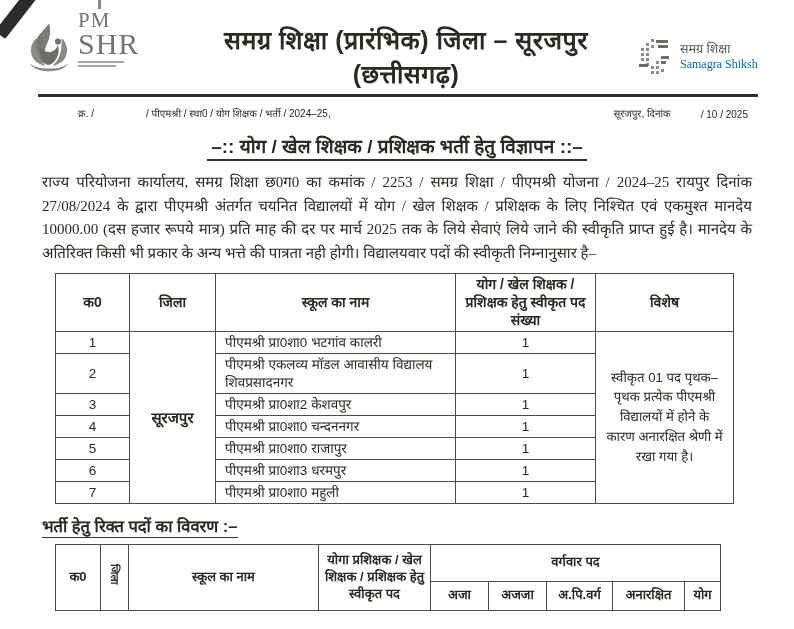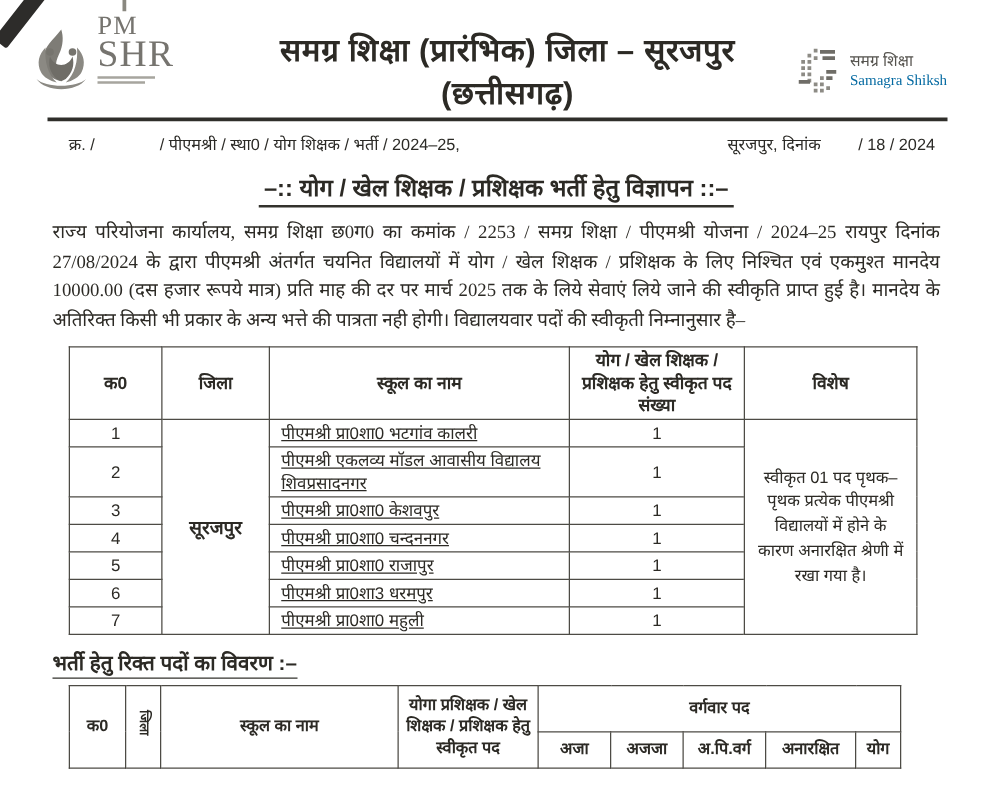--- a/index.html
+++ b/index.html
@@ -37,37 +37,37 @@
   .ht2{font-size:25px;font-weight:bold;margin-top:4px;letter-spacing:.5px;}
 
   .logo-right{width:142px;flex:none;display:flex;align-items:center;margin-top:26px;}
   .sam-text{margin-left:6px;line-height:1.25;color:#5d5b56;}
   .sam-hi{font-size:12.5px;color:#55534e;}
   .sam-en{font-size:12px;font-family:"Liberation Serif",serif;color:#0369a1;}
 
   .rule{height:3px;background:#2f2e2a;margin:4px 36px 0 38px;}
 
   
-  .refline{display:flex;align-items:center;font-size:13px;margin:9px 46px 0 55px;color:#2b2a26;}
+  .refline{display:flex;align-items:flex-end;font-size:10px;margin:9px 46px 0 78px;color:#2b2a26;}
   .ref-gap1{width:52px;}
   .ref-fill{flex:1;}
   .ref-gap2{width:30px;}
 
   .adv-title{text-align:center;margin-top:13px;}
   .adv-title span{font-size:19px;font-weight:bold;border-bottom:2px solid #33322d;padding:0 4px 2px 4px;}
 
   .body-para{margin:12px 42px 0 42px;font-size:15px;line-height:23.5px;text-align:justify;font-family:Liberation Serif, serif;}
 
   
   table{border-collapse:collapse;table-layout:fixed;margin-left:55px;}
   td{border:1.5px solid #4d4b45;font-size:13.5px;padding:1px 4px;vertical-align:middle;}
   .t1{width:678px;margin-top:8px;}
   .t1 .head td{height:42px;text-align:center;font-weight:bold;font-size:14px;line-height:1.3;}
   .t1 .sno{text-align:center;height:19px;}
-  .t1 .school{padding-left:9px;text-decoration:underline;}
+  .t1 .school{padding-left:9px;}
   .t1 .posts{text-align:center;}
   .t1 .district{text-align:center;font-weight:bold;font-size:15px;}
   .t1 .special{text-align:center;font-size:13.2px;line-height:1.5;padding:4px 8px;}
   .t1 .r2 td{height:37px;}
 
   .sec2{margin:10px 0 0 42px;}
   .sec2 span{font-size:16.5px;font-weight:bold;border-bottom:1.8px solid #33322d;padding-bottom:2px;}
 
   .t2{width:665px;margin-top:7px;}
   .t2 .head td{text-align:center;font-weight:bold;font-size:13px;line-height:1.3;}
@@ -146,21 +146,21 @@
 
   <div class="rule"></div>
 
   <div class="refline">
     <span>क्र. /</span>
     <span class="ref-gap1"></span>
     <span>/ पीएमश्री / स्था0 / योग शिक्षक / भर्ती / 2024–25,</span>
     <span class="ref-fill"></span>
     <span>सूरजपुर, दिनांक</span>
     <span class="ref-gap2"></span>
-    <span>/ 18 / 2024</span>
+    <span>/ 10 / 2025</span>
   </div>
 
   <div class="adv-title">
     <span>–:: योग / खेल शिक्षक / प्रशिक्षक भर्ती हेतु विज्ञापन ::–</span>
   </div>
 
   <p class="body-para">राज्य परियोजना कार्यालय, समग्र शिक्षा छ0ग0 का कमांक / 2253 / समग्र शिक्षा / पीएमश्री योजना / 2024–25 रायपुर दिनांक 27/08/2024 के द्वारा पीएमश्री अंतर्गत चयनित विद्यालयों में योग / खेल शिक्षक / प्रशिक्षक के लिए निश्चित एवं एकमुश्त मानदेय 10000.00 (दस हजार रूपये मात्र) प्रति माह की दर पर मार्च 2025 तक के लिये सेवाएं लिये जाने की स्वीकृति प्राप्त हुई है। मानदेय के अतिरिक्त किसी भी प्रकार के अन्य भत्ते की पात्रता नही होगी। विद्यालयवार पदों की स्वीकृती निम्नानुसार है–</p>
 
   <table class="t1">
     <colgroup>
@@ -185,21 +185,21 @@
       <td class="posts">1</td>
       <td class="special" rowspan="7">स्वीकृत 01 पद पृथक–पृथक प्रत्येक पीएमश्री विद्यालयों में होने के कारण अनारक्षित श्रेणी में रखा गया है।</td>
     </tr>
     <tr class="r2">
       <td class="sno">2</td>
       <td class="school">पीएमश्री एकलव्य मॉडल आवासीय विद्यालय शिवप्रसादनगर</td>
       <td class="posts">1</td>
     </tr>
     <tr>
       <td class="sno">3</td>
-      <td class="school">पीएमश्री प्रा0शा0 केशवपुर</td>
+      <td class="school">पीएमश्री प्रा0शा2 केशवपुर</td>
       <td class="posts">1</td>
     </tr>
     <tr>
       <td class="sno">4</td>
       <td class="school">पीएमश्री प्रा0शा0 चन्दननगर</td>
       <td class="posts">1</td>
     </tr>
     <tr>
       <td class="sno">5</td>
       <td class="school">पीएमश्री प्रा0शा0 राजापुर</td>

